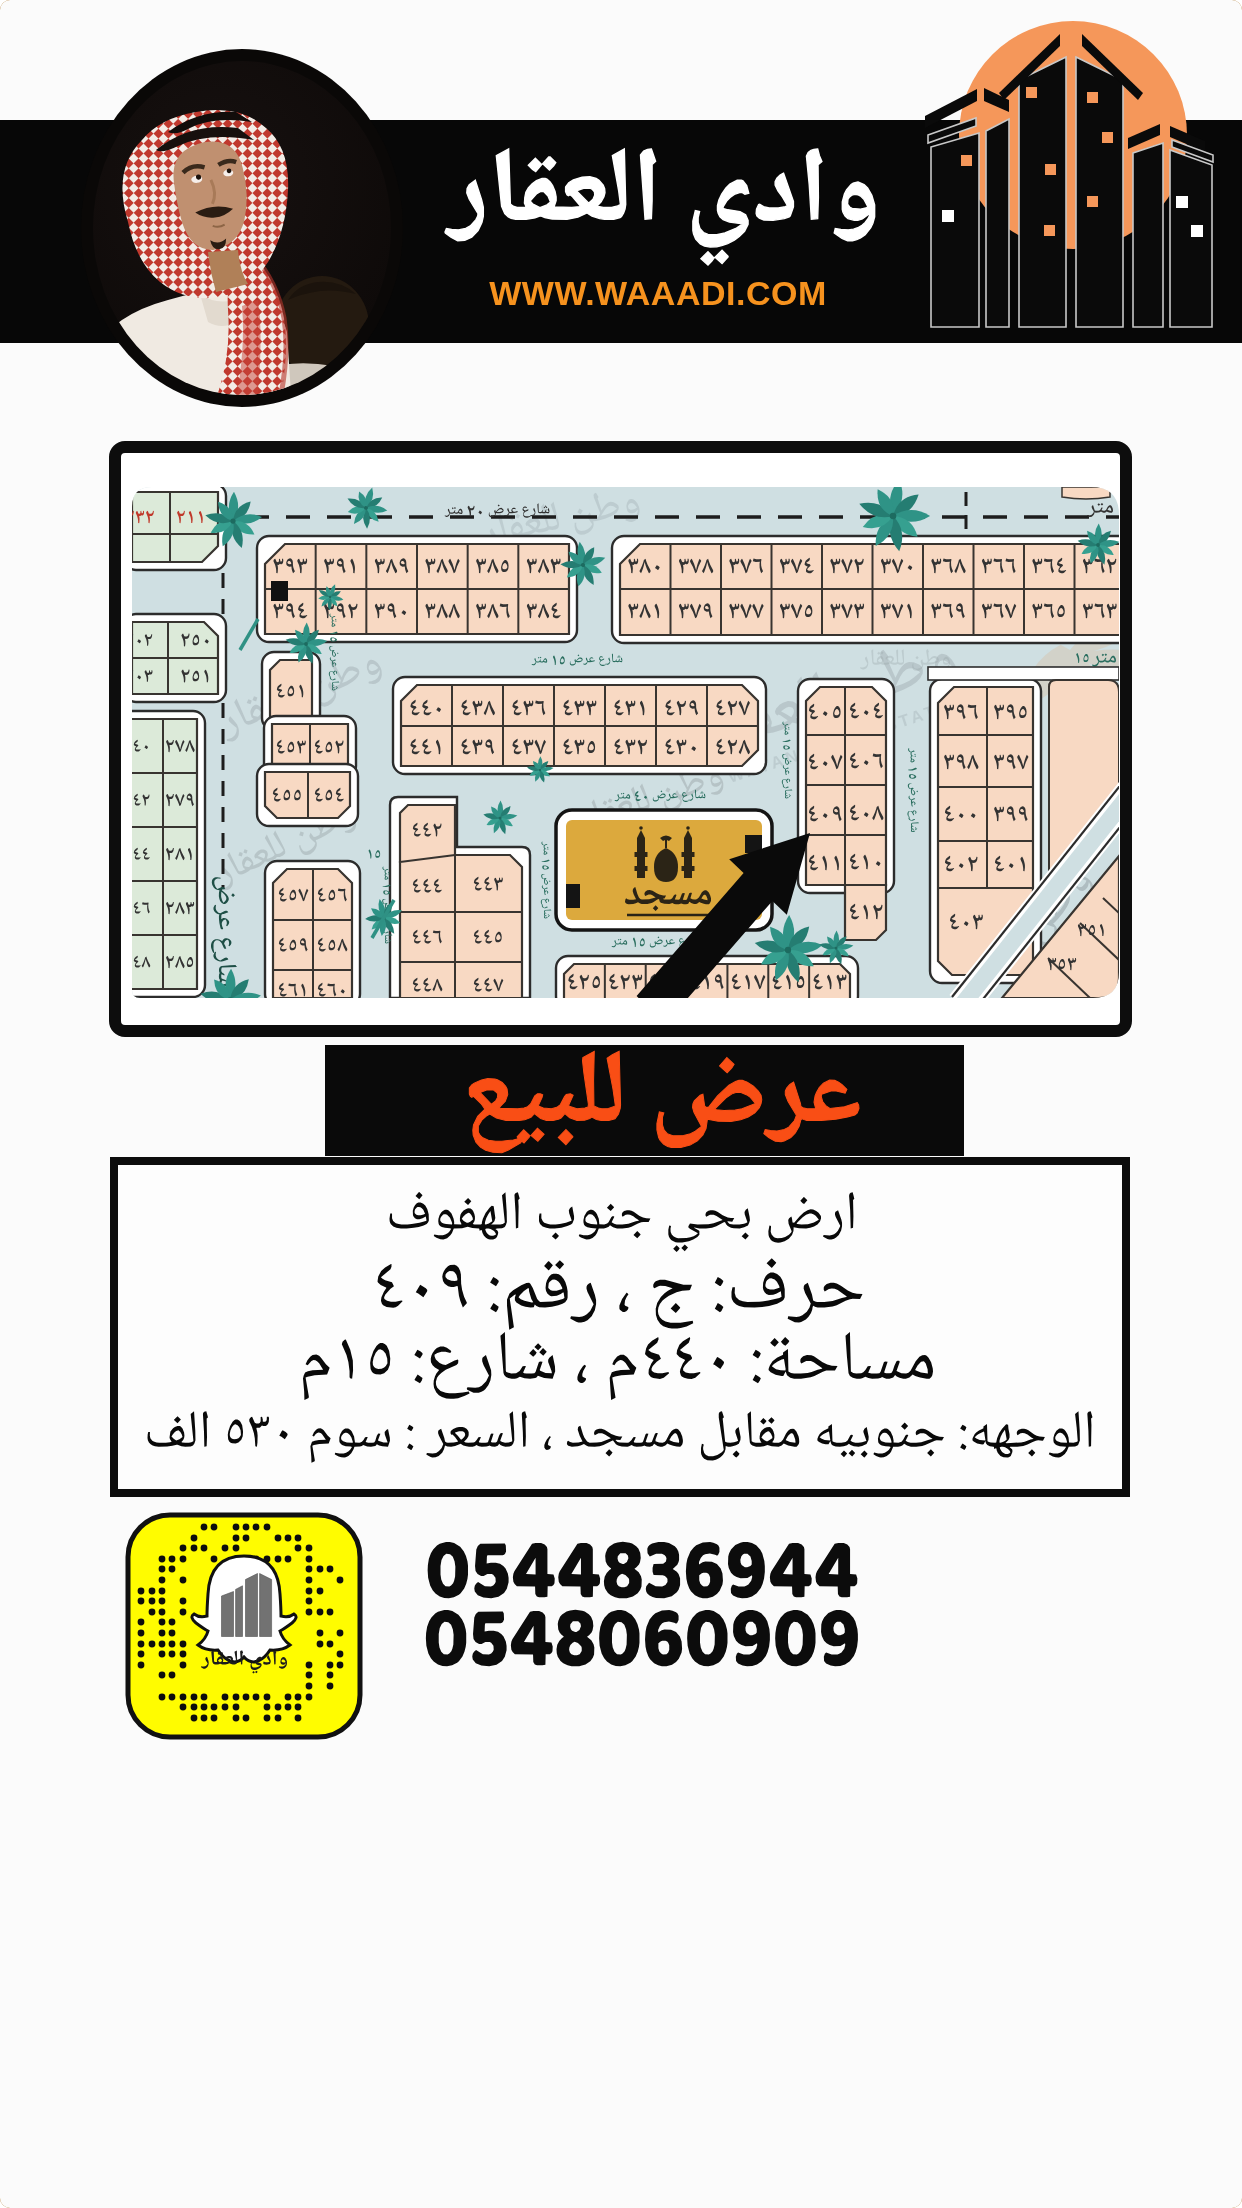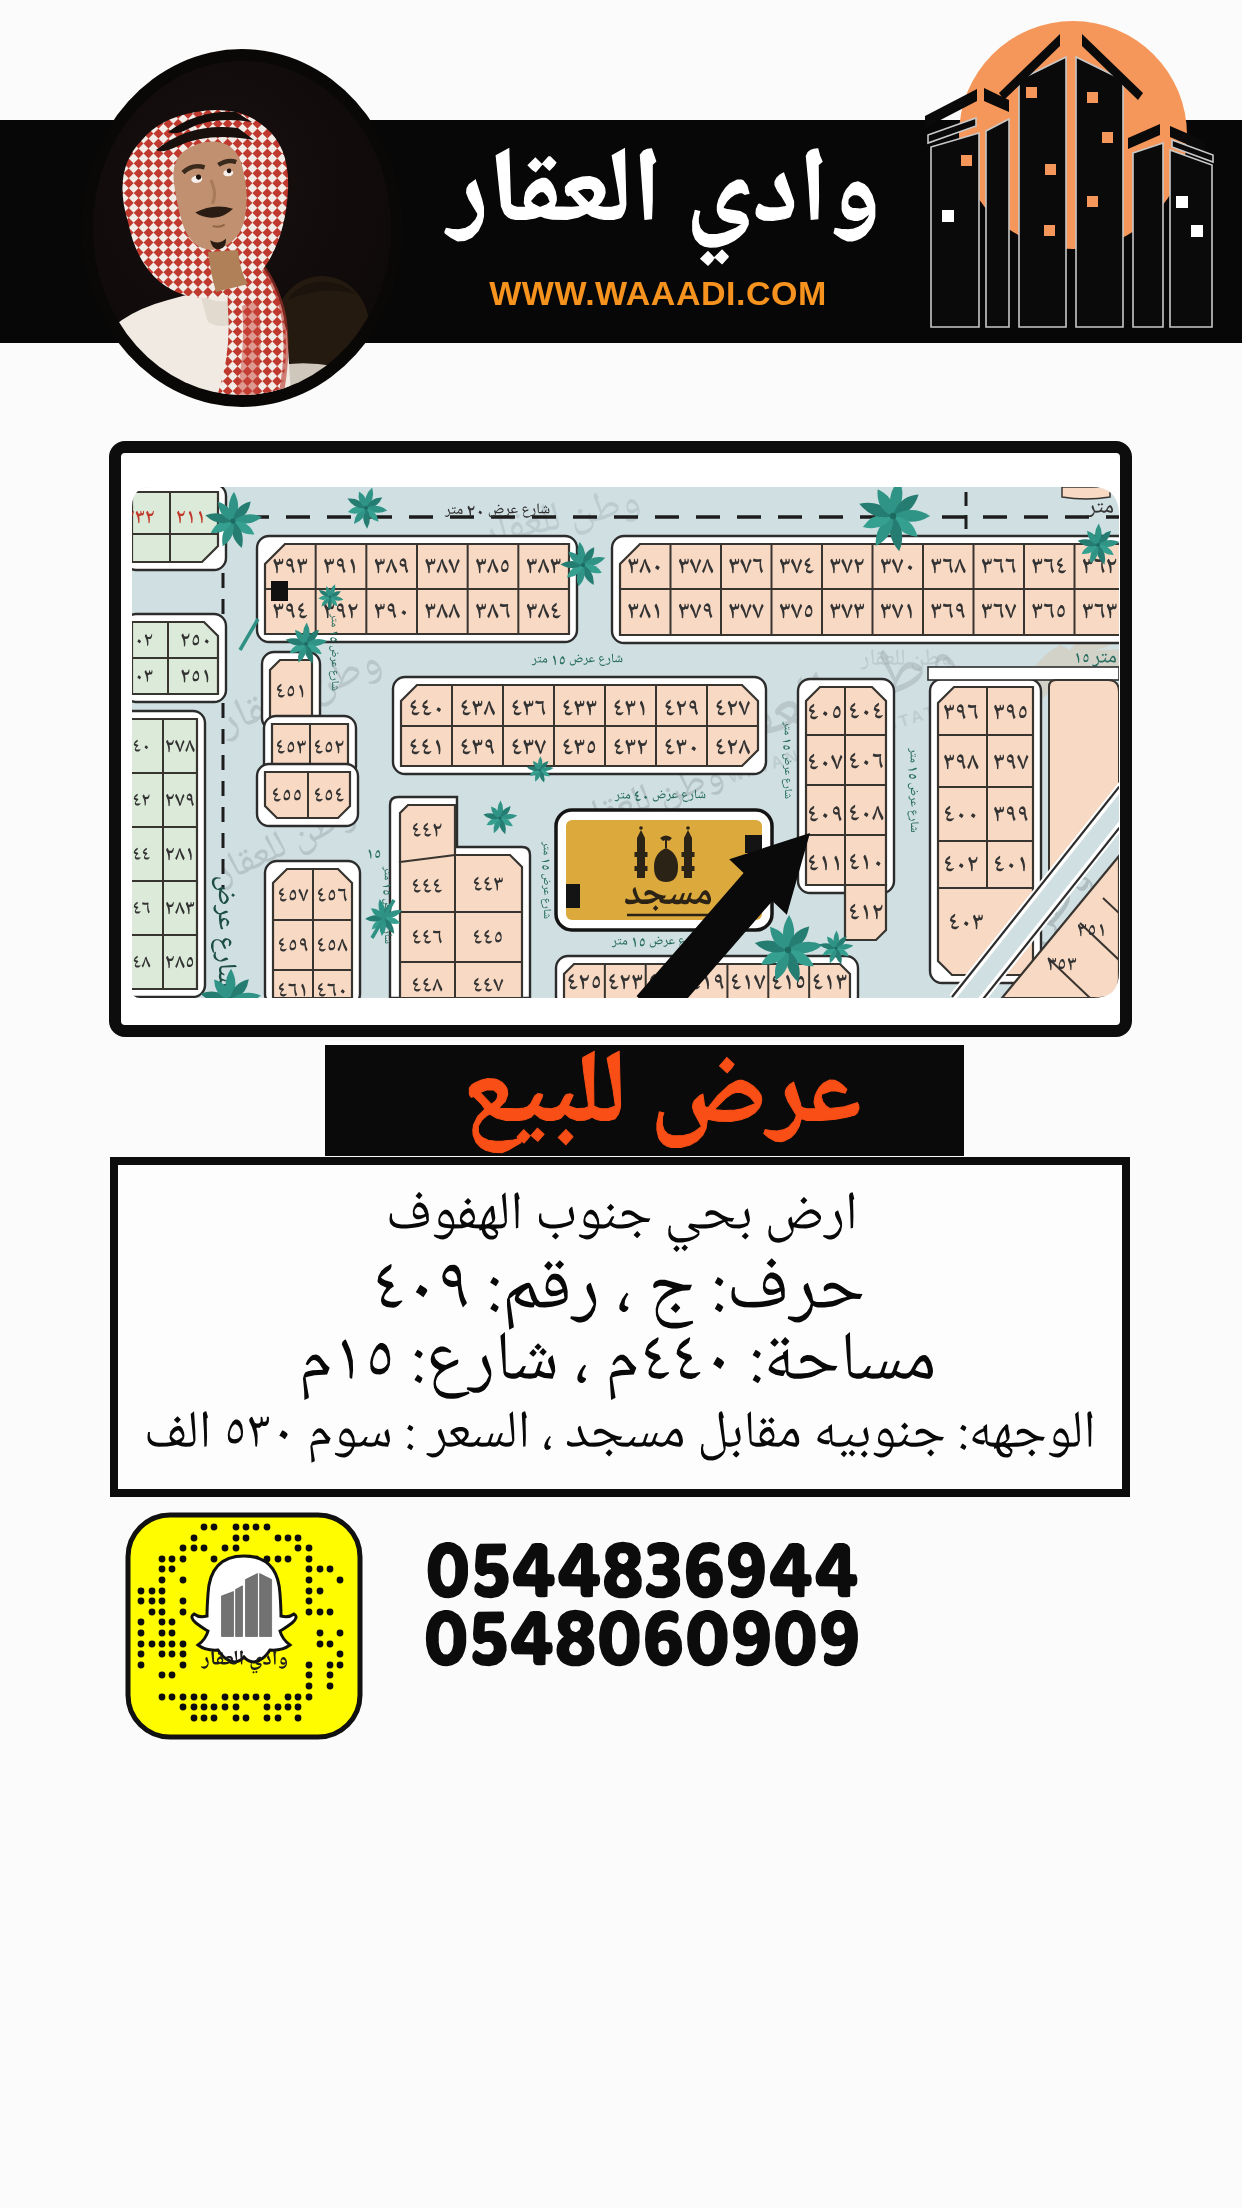--- a/index.html
+++ b/index.html
@@ -1,14 +1,14 @@
 <!DOCTYPE html>
 <html><head><meta charset="utf-8"><style>
 html,body{margin:0;padding:0;background:#ffffff;font-family:"Liberation Sans",sans-serif;}
-.page{position:relative;width:1242px;height:2208px;background:#a16207;overflow:hidden;}
+.page{position:relative;width:1242px;height:2208px;background:#a16207;overflow:hidden;border-radius:10px;}
 </style></head><body>
 <div class="page">
 <svg width="1242" height="2208" viewBox="0 0 1242 2208">
 <defs>
 <path id="nd0" d="M66 219 47 252 47 256 57 261 79 277 84 278 97 258 102 245 86 230Z" fill-rule="evenodd"></path>
 <path id="nd1" d="M59 143 44 157 42 163 42 174 61 217 68 241 74 279 75 314 90 316 95 276 95 248 93 231 86 200 76 170 63 143Z" fill-rule="evenodd"></path>
 <path id="nd2" d="M113 142 112 152 106 168 95 179 84 183 67 183 55 179 52 176 46 159 37 142 27 147 17 160 16 173 36 218 43 244 48 276 49 311 52 315 64 317 69 281 69 245 64 218 65 214 73 216 94 214 102 210 111 202 118 190 123 174 126 145Z" fill-rule="evenodd"></path>
 <path id="nd3" d="M127 143 115 142 115 163 113 169 107 175 97 175 95 173 93 158 88 142 78 146 78 172 71 181 66 183 55 182 49 178 34 143 25 146 16 155 13 161 13 175 32 218 41 253 45 282 46 314 60 317 63 303 66 256 63 228 60 218 61 215 69 216 77 214 89 203 100 207 109 207 119 201 126 190 129 179 130 161Z" fill-rule="evenodd"></path>
 <path id="nd4" d="M80 131 55 147 35 166 26 186 22 204 22 213 36 226 60 238 47 255 39 272 38 292 42 301 50 309 64 315 73 317 93 317 106 311 132 285 128 279 110 285 80 286 64 283 54 276 53 271 55 265 61 256 79 238 94 227 86 209 61 203 48 197 41 191 69 172 79 162 84 147 84 137 82 131Z" fill-rule="evenodd"></path>
 <path id="nd5" d="M81 157 71 157 65 160 49 177 37 200 28 229 25 249 28 279 34 291 39 296 49 301 73 302 89 295 99 286 106 276 113 257 115 227 110 193 98 168 92 162ZM70 193 81 197 91 208 99 229 100 246 94 257 85 265 75 269 60 269 49 265 43 259 40 251 40 241 45 222 51 209 63 195Z" fill-rule="evenodd"></path>

